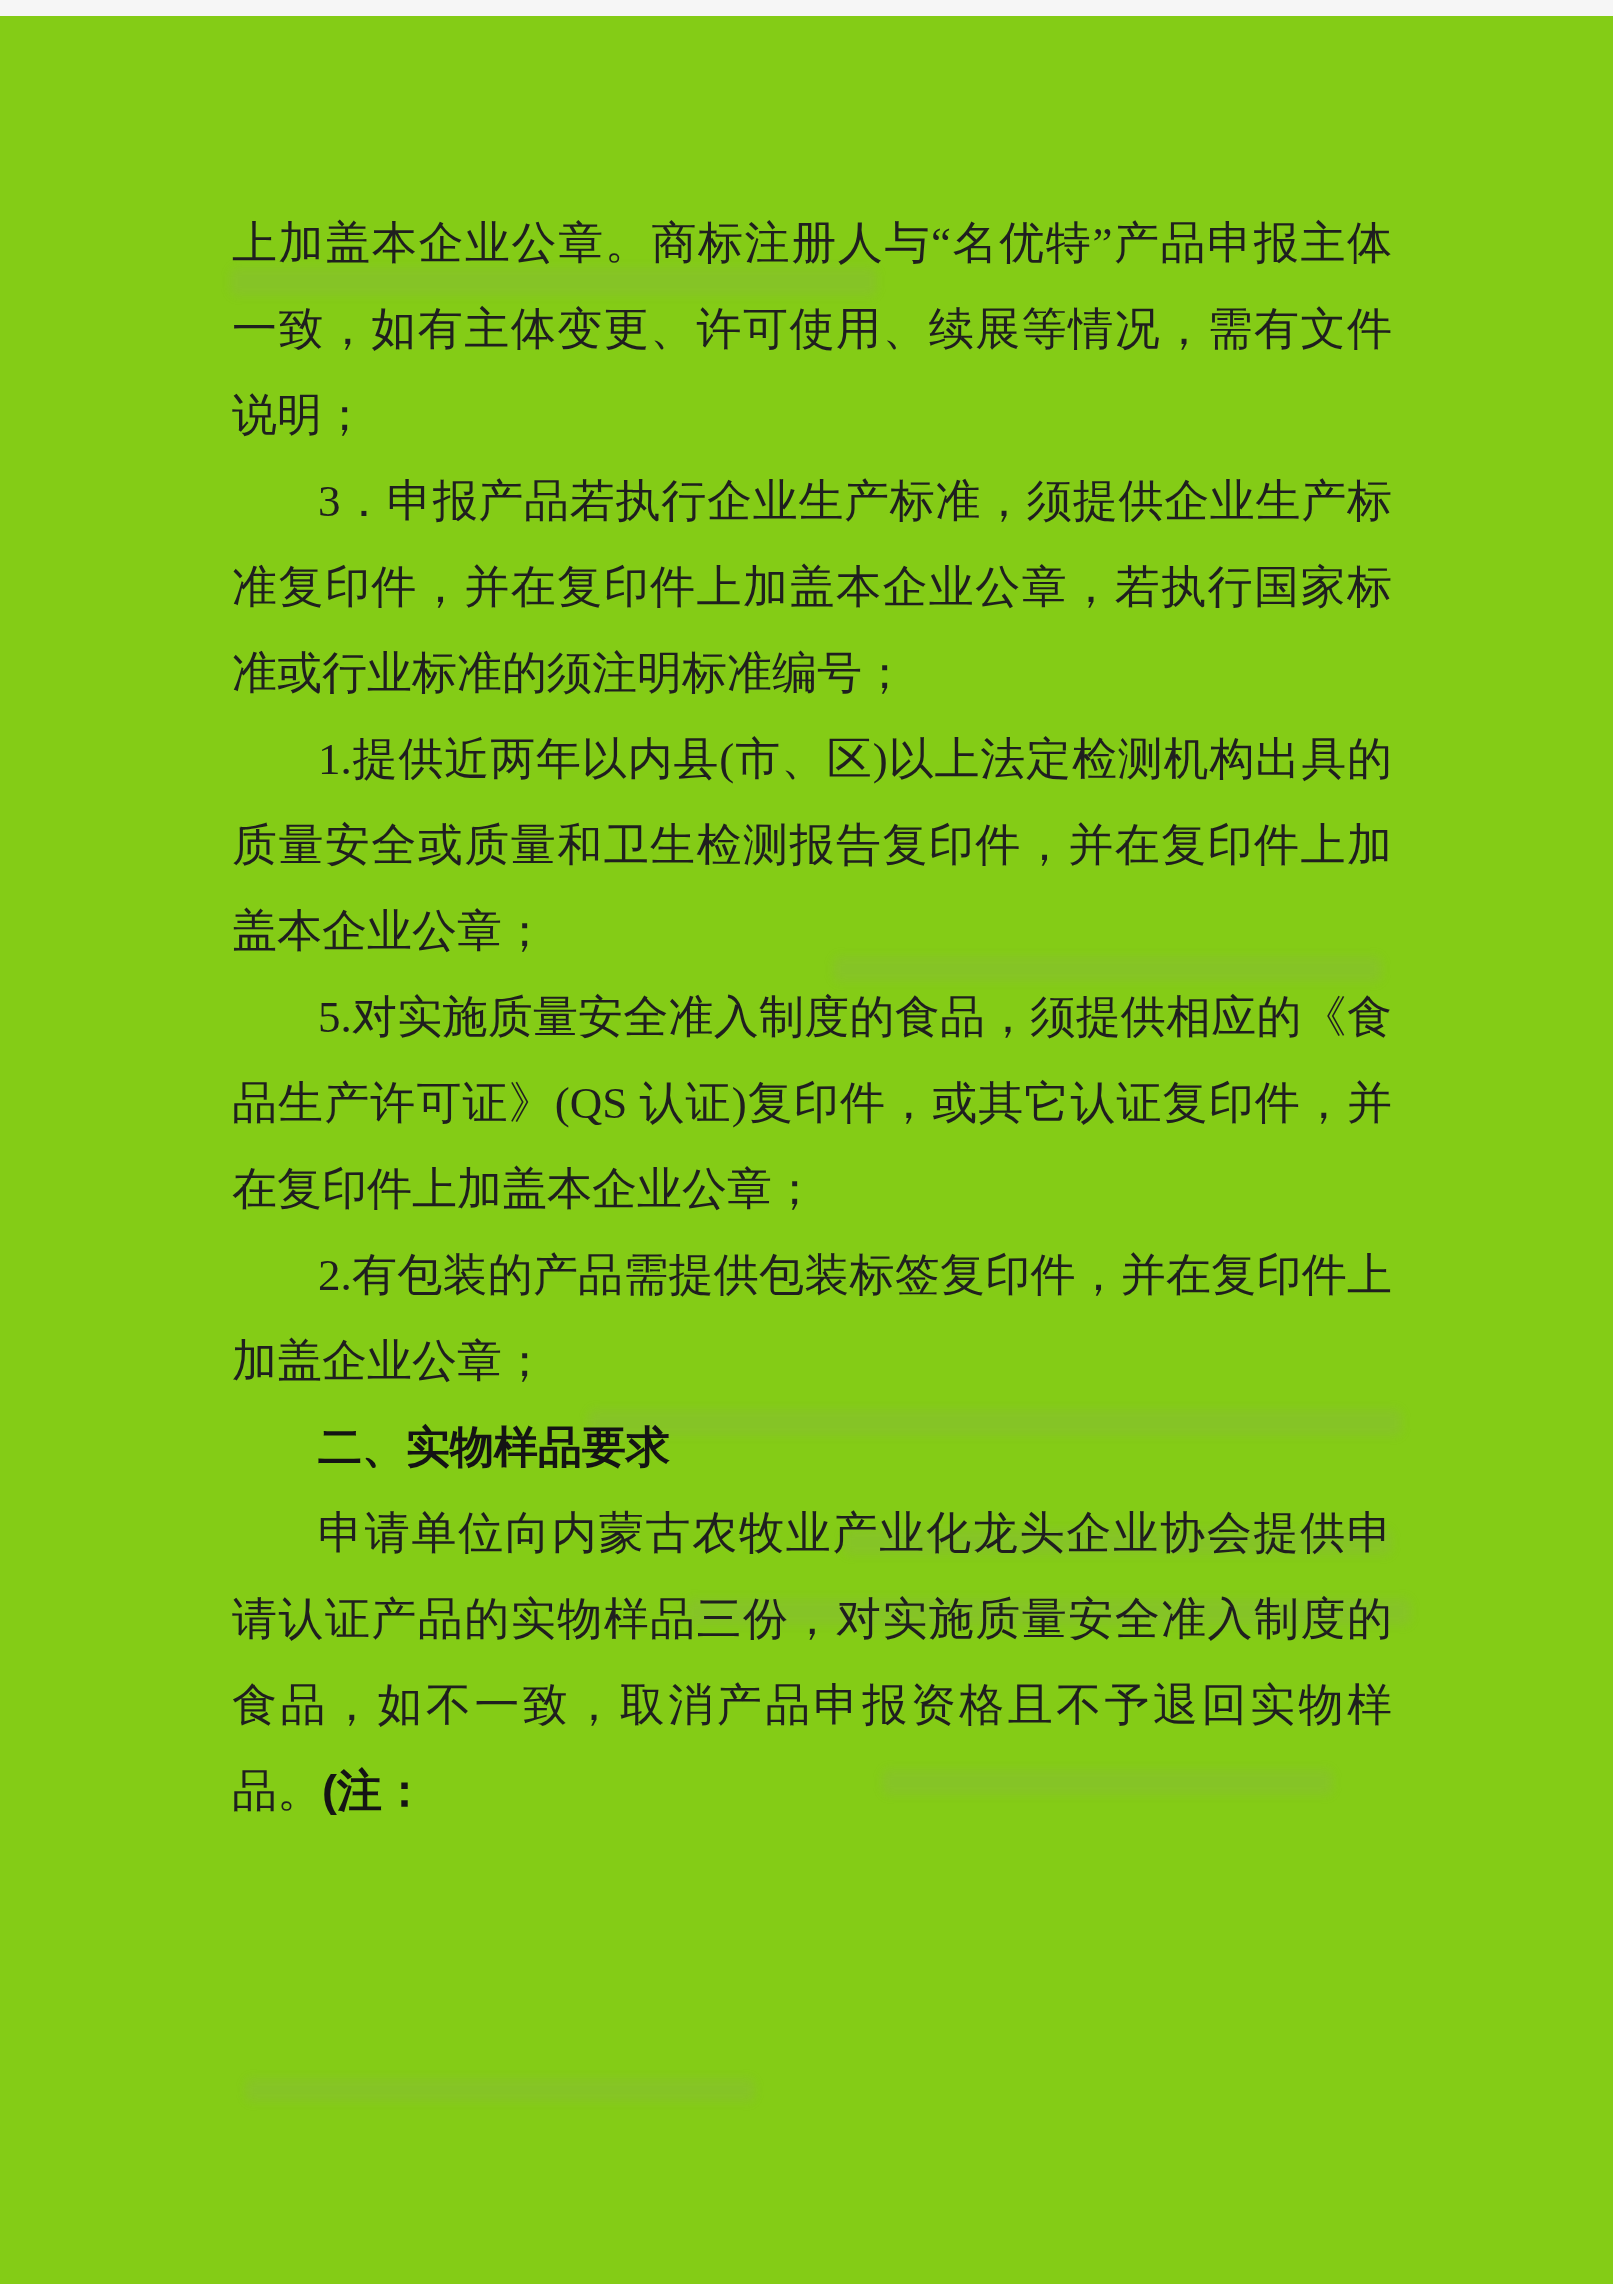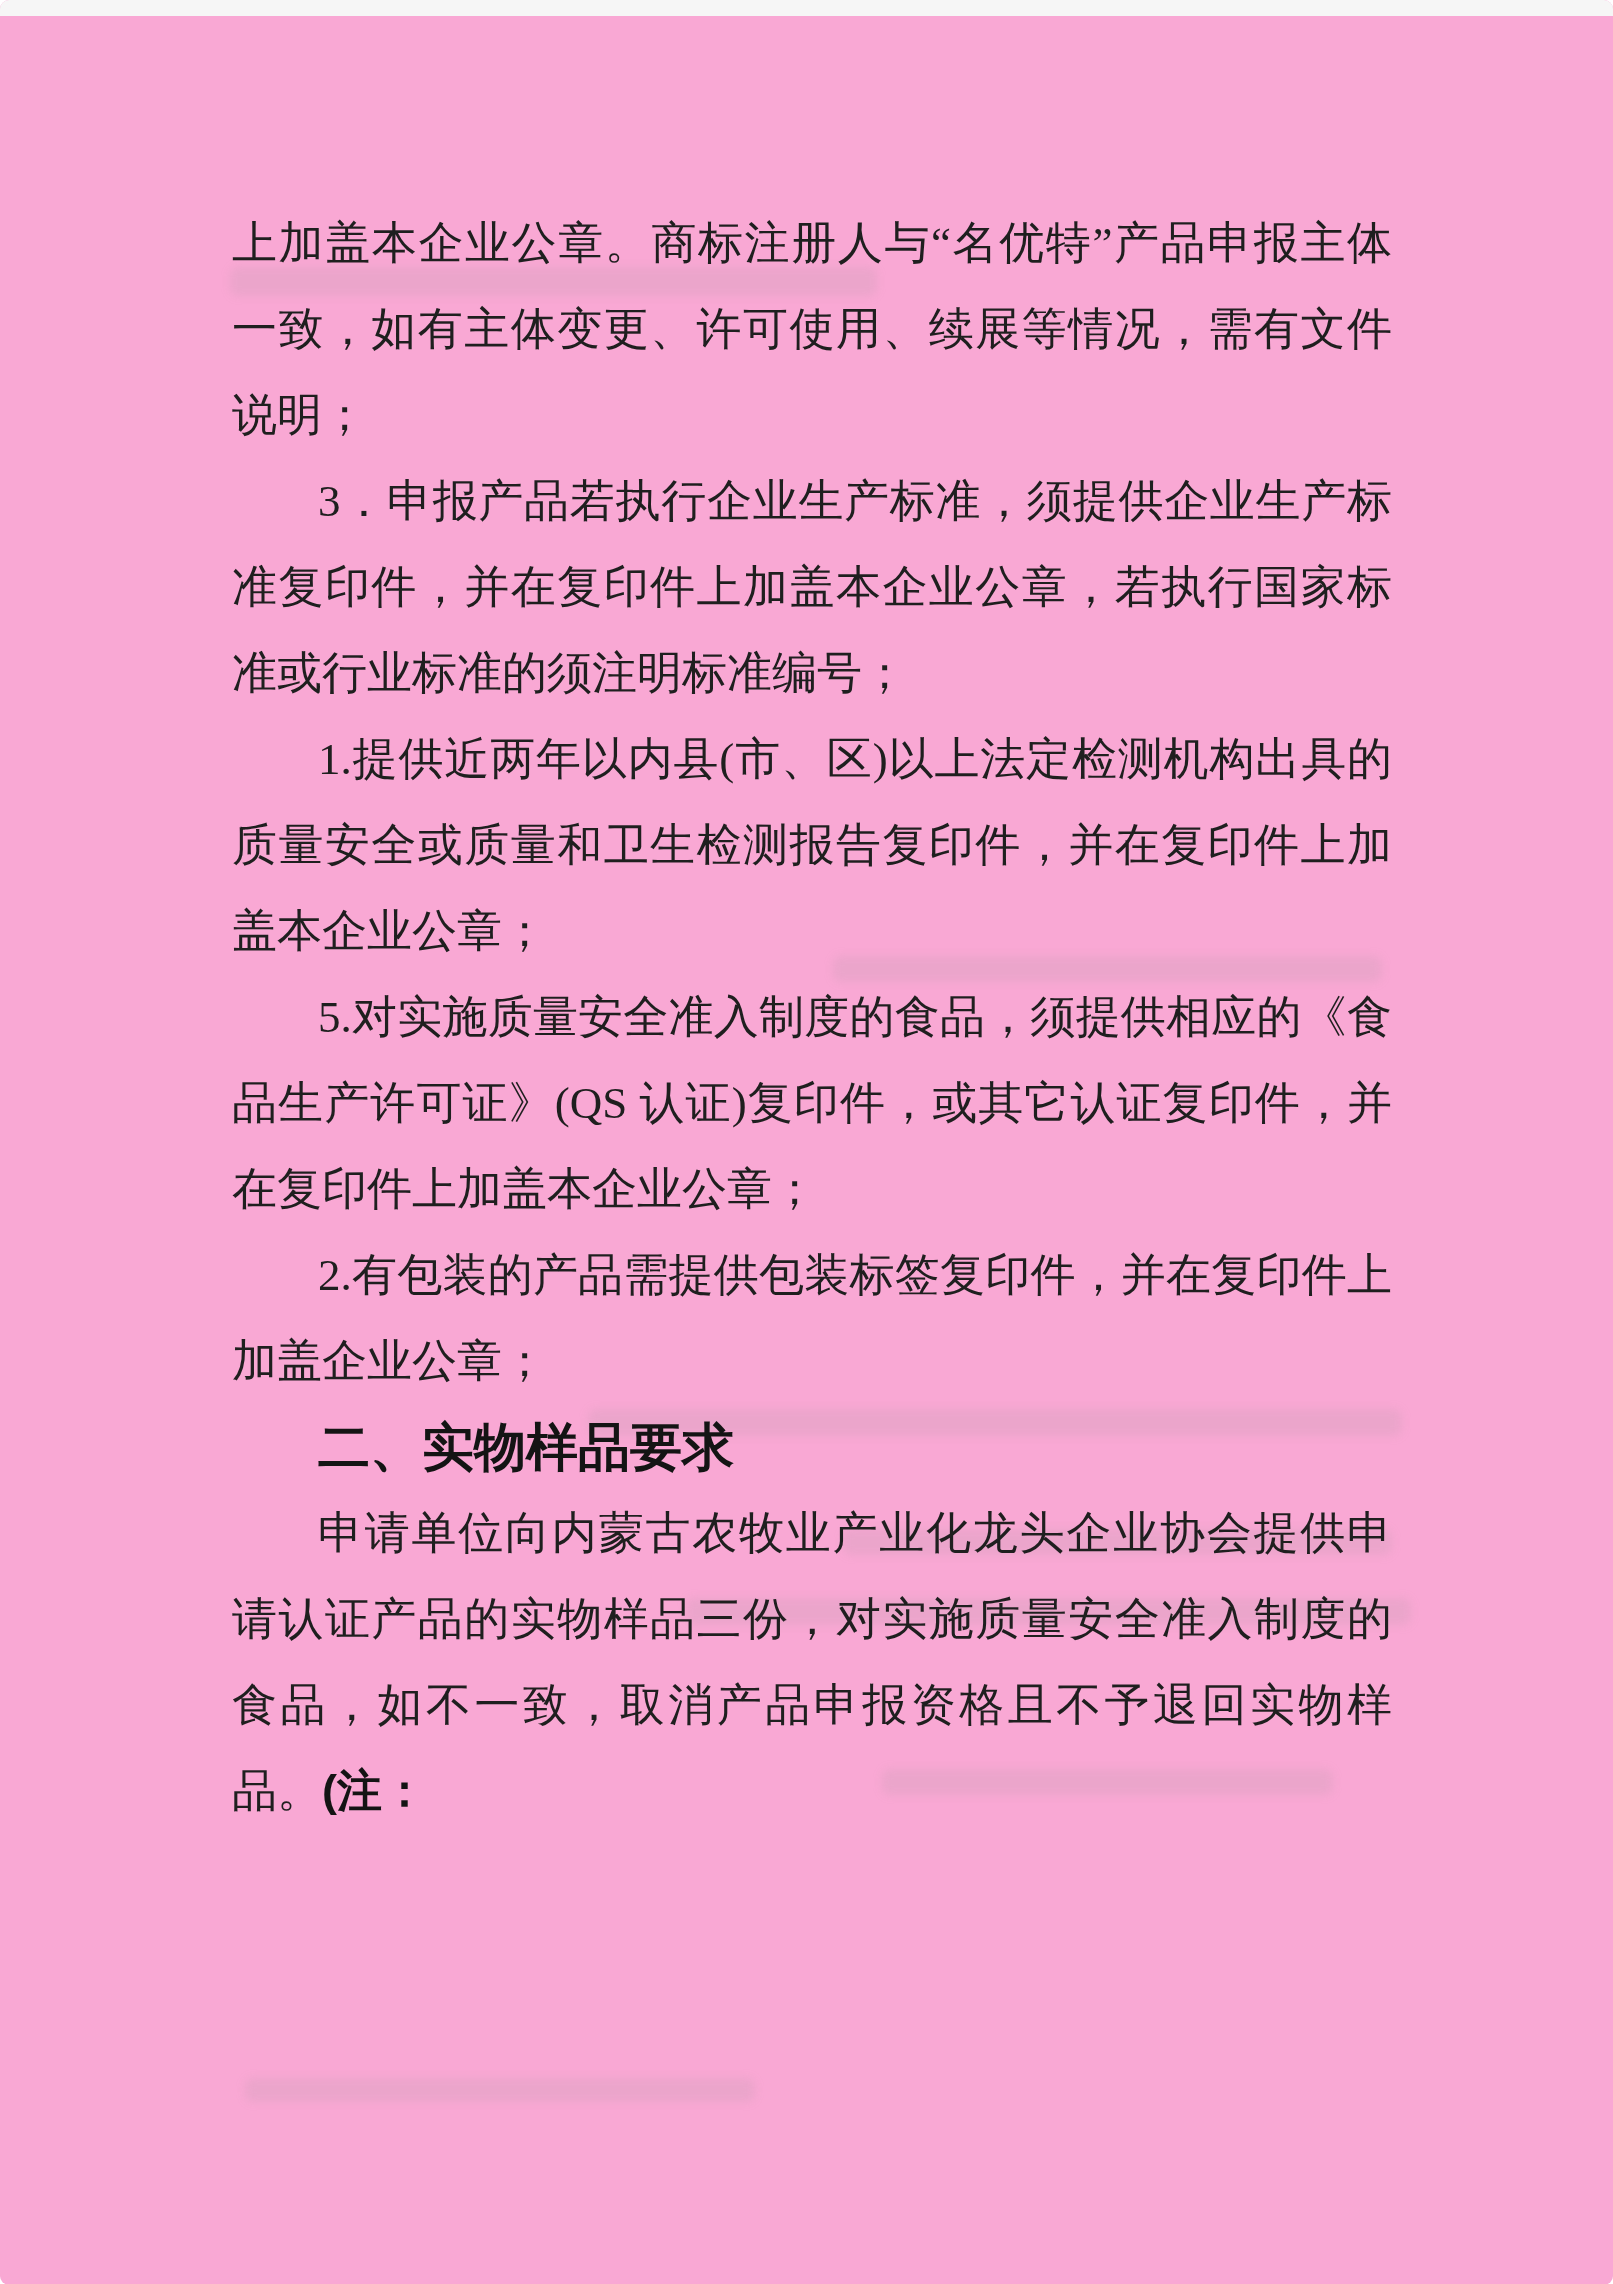--- a/index.html
+++ b/index.html
@@ -4,24 +4,23 @@
 <style>
   html, body {
     margin: 0;
     padding: 0;
     background: #ffffff;
   }
   .page {
     position: relative;
     width: 1613px;
     height: 2285px;
-    background: #f9a8d4;
+    background: #84cc16;
     overflow: hidden;
     font-family: "Liberation Serif", "DejaVu Serif", serif;
-    border-radius: 9px;
   }
   
   .scan-edge {
     position: absolute;
     top: 0; left: 0;
     width: 100%;
     height: 15.7px;
     background: #f6f6f6;
   }
   
@@ -56,21 +55,21 @@
     margin: 0;
     padding: 0;
   }
   .para-indent {
     text-indent: 86px;
   }
   .section-heading {
     margin: 0;
     padding: 0;
     text-indent: 86px;
-    font-size: 52px;
+    font-size: 44px;
     line-height: 86px;
     font-weight: 700;
     font-family: "Liberation Sans", "DejaVu Sans", sans-serif;
     color: #141414;
   }
   .note-bold {
     font-weight: 700;
     font-family: "Liberation Sans", "DejaVu Sans", sans-serif;
     color: #141414;
   }

